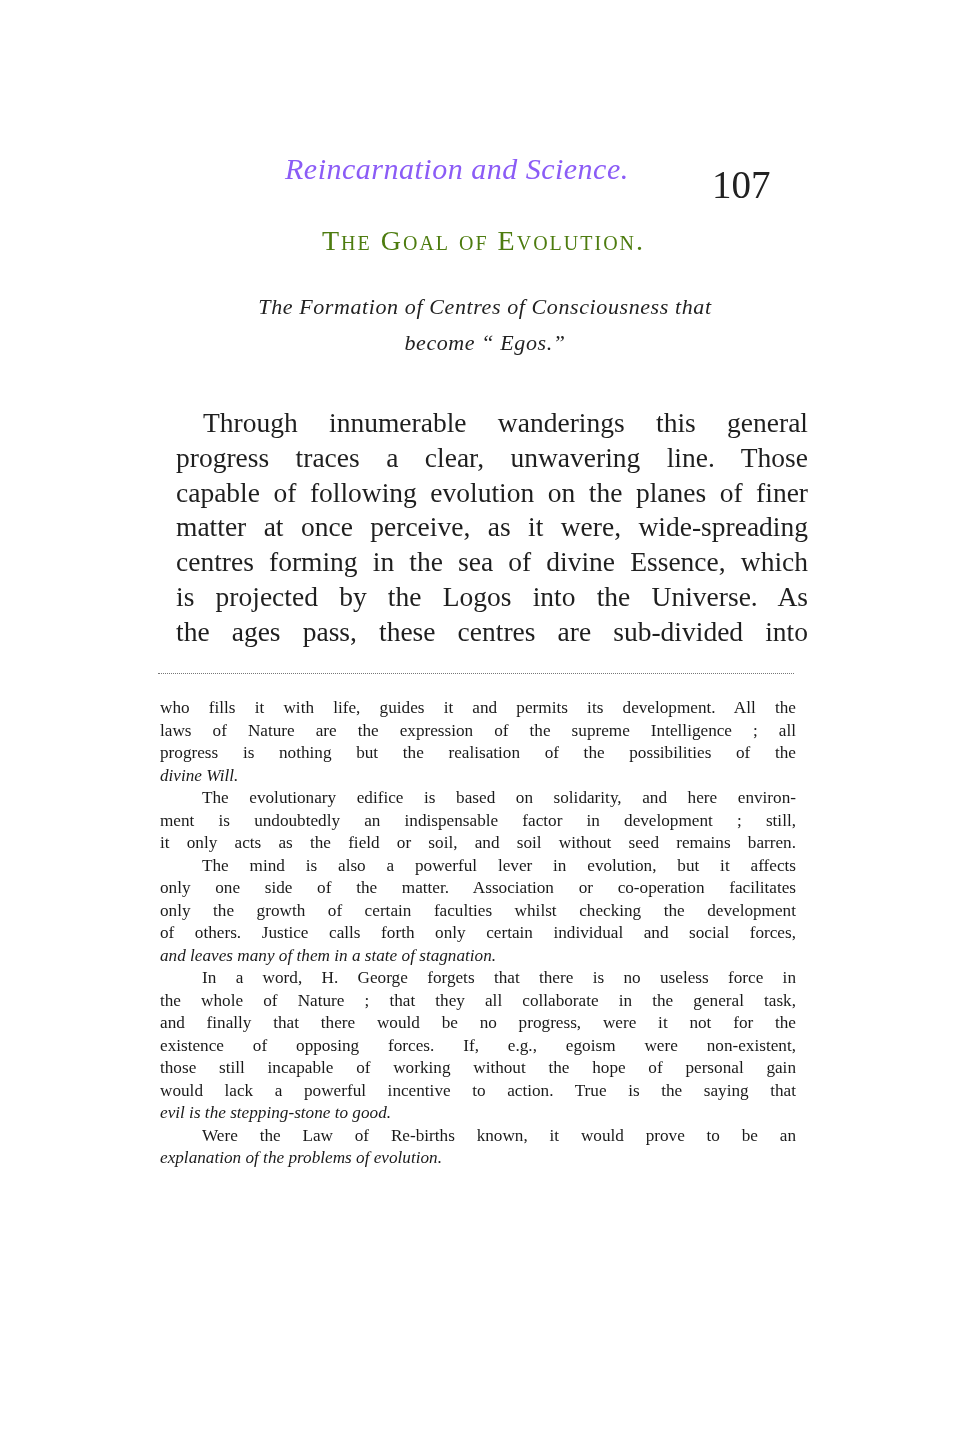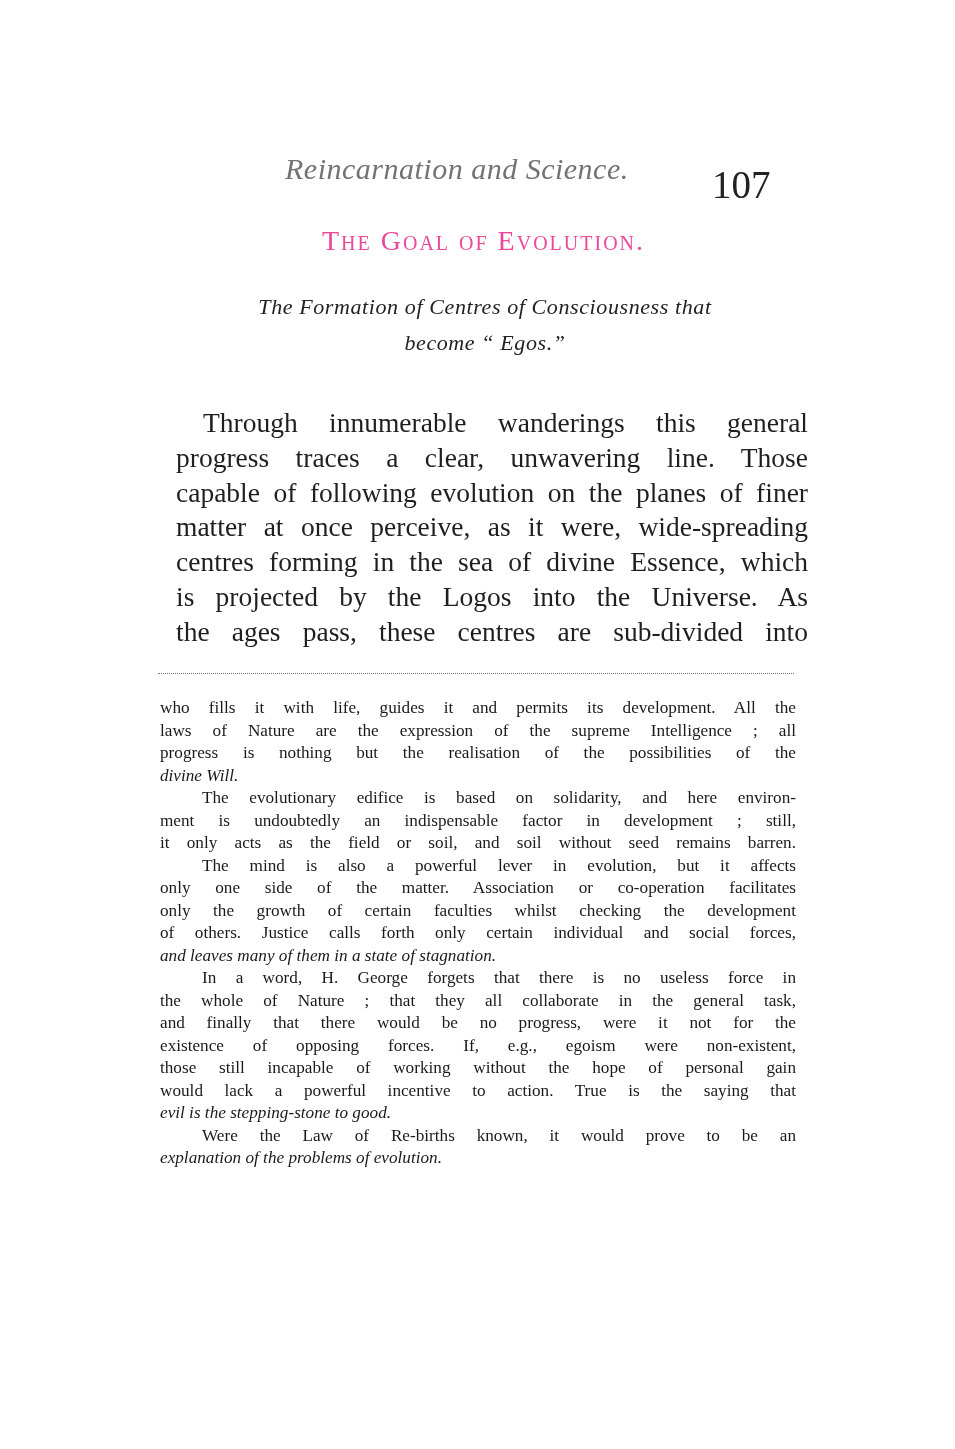--- a/index.html
+++ b/index.html
@@ -22,40 +22,40 @@
       width: 955px;
       height: 40px;
     }
     .running-title {
       position: absolute;
       left: 285px;
       top: 0;
       font-style: italic;
       font-size: 30px;
       letter-spacing: 0.5px;
-      color: #737373;
+      color: #8b5cf6;
     }
     .page-number {
       position: absolute;
       left: 712px;
       top: 0;
       font-size: 39px;
       color: #222;
       margin-top: 10px;
     }
     .section-title {
       position: absolute;
       top: 225px;
       left: 0;
       width: 955px;
       text-align: center;
       font-size: 28px;
       font-variant: small-caps;
       letter-spacing: 2px;
-      color: #ec4899;
+      color: #4d7c0f;
       padding-left: 12px;
       box-sizing: border-box;
     }
     .subtitle {
       position: absolute;
       top: 289px;
       left: 160px;
       width: 650px;
       text-align: center;
       font-style: italic;

